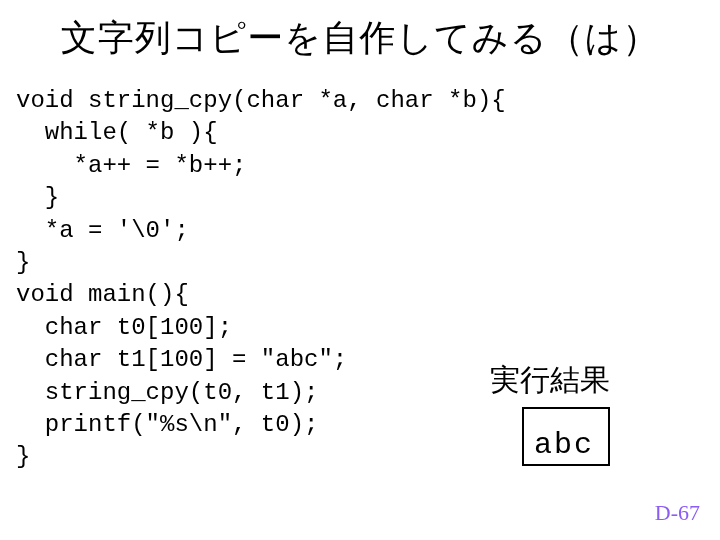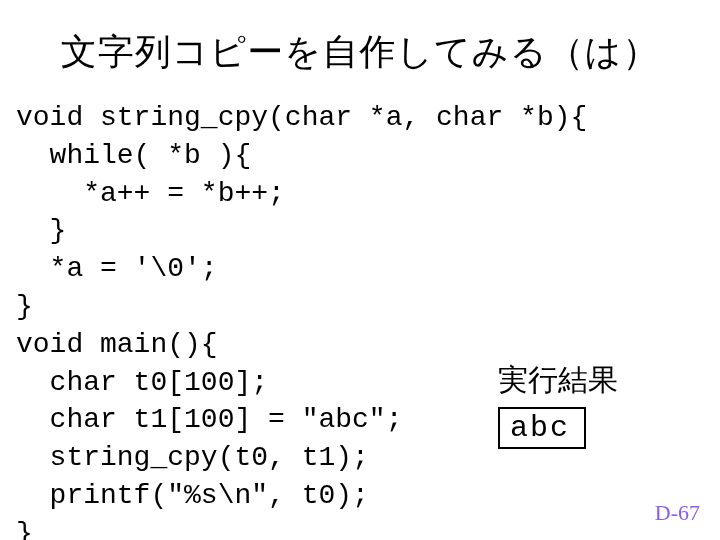--- a/index.html
+++ b/index.html
@@ -8,50 +8,50 @@
     height: 540px;
     background: #ffffff;
     position: relative;
     font-family: sans-serif;
     overflow: hidden;
   }
   .title {
     font-size: 36px;
     font-weight: normal;
     text-align: center;
-    padding: 28px 20px 10px 20px;
+    padding: 14px 20px 10px 20px;
     color: #000;
     letter-spacing: 1px;
   }
   .code-block {
     font-family: "Courier New", Courier, monospace;
-    font-size: 28px;
+    font-size: 24px;
     line-height: 1.35;
     color: #000;
     padding: 12px 0 0 16px;
     white-space: pre;
     letter-spacing: 0px;
   }
   .result-area {
     position: absolute;
-    right: 102px;
+    right: 110px;
     top: 360px;
-    text-align: left;
+    text-align: right;
   }
   .result-label {
     font-size: 30px;
     color: #000;
     margin-bottom: 6px;
   }
   .result-box {
     display: inline-block;
     border: 2px solid #000;
     font-family: "Courier New", Courier, monospace;
     font-size: 30px;
-    padding: 2px 14px 2px 10px;
+    padding: 19px 14px 2px 10px;
     letter-spacing: 2px;
   }
   .page-num {
     position: absolute;
     right: 20px;
     bottom: 14px;
     font-family: "Times New Roman", serif;
     font-size: 22px;
     color: #8b5cf6;
   }

